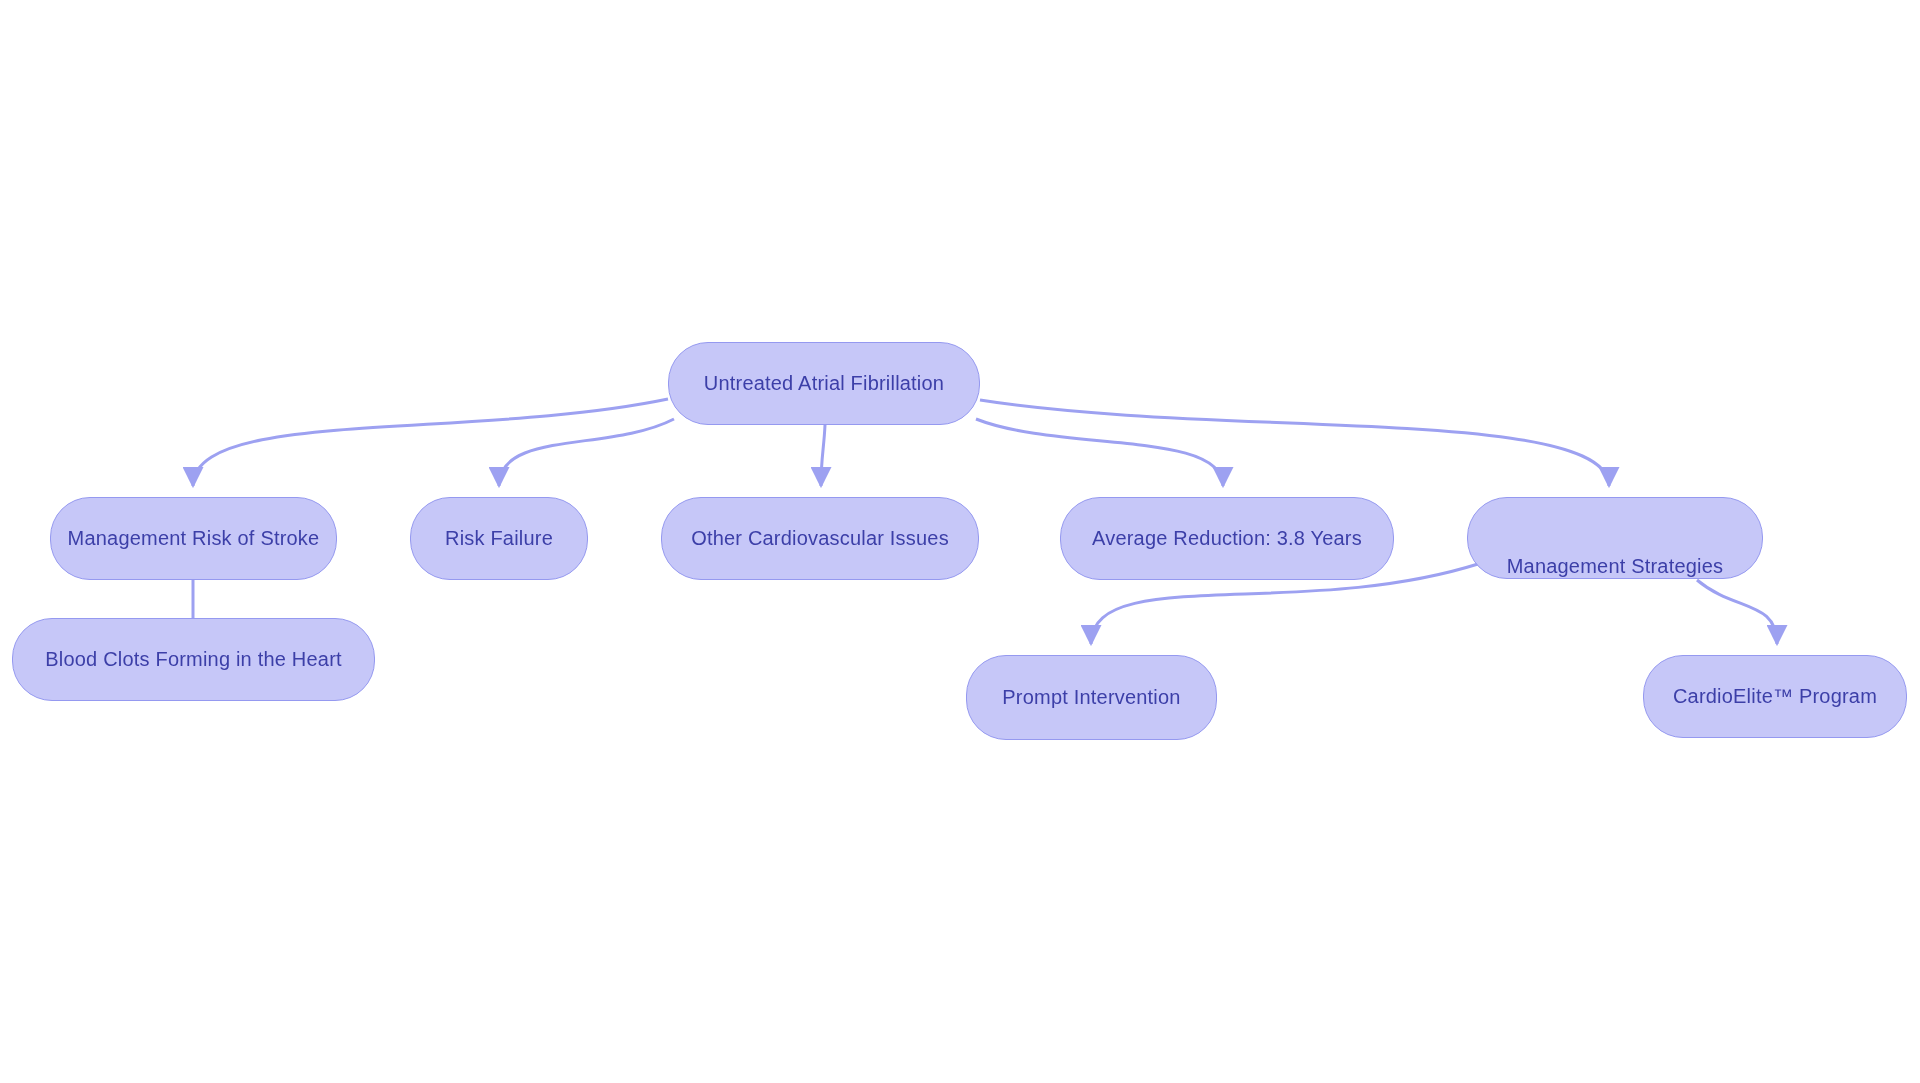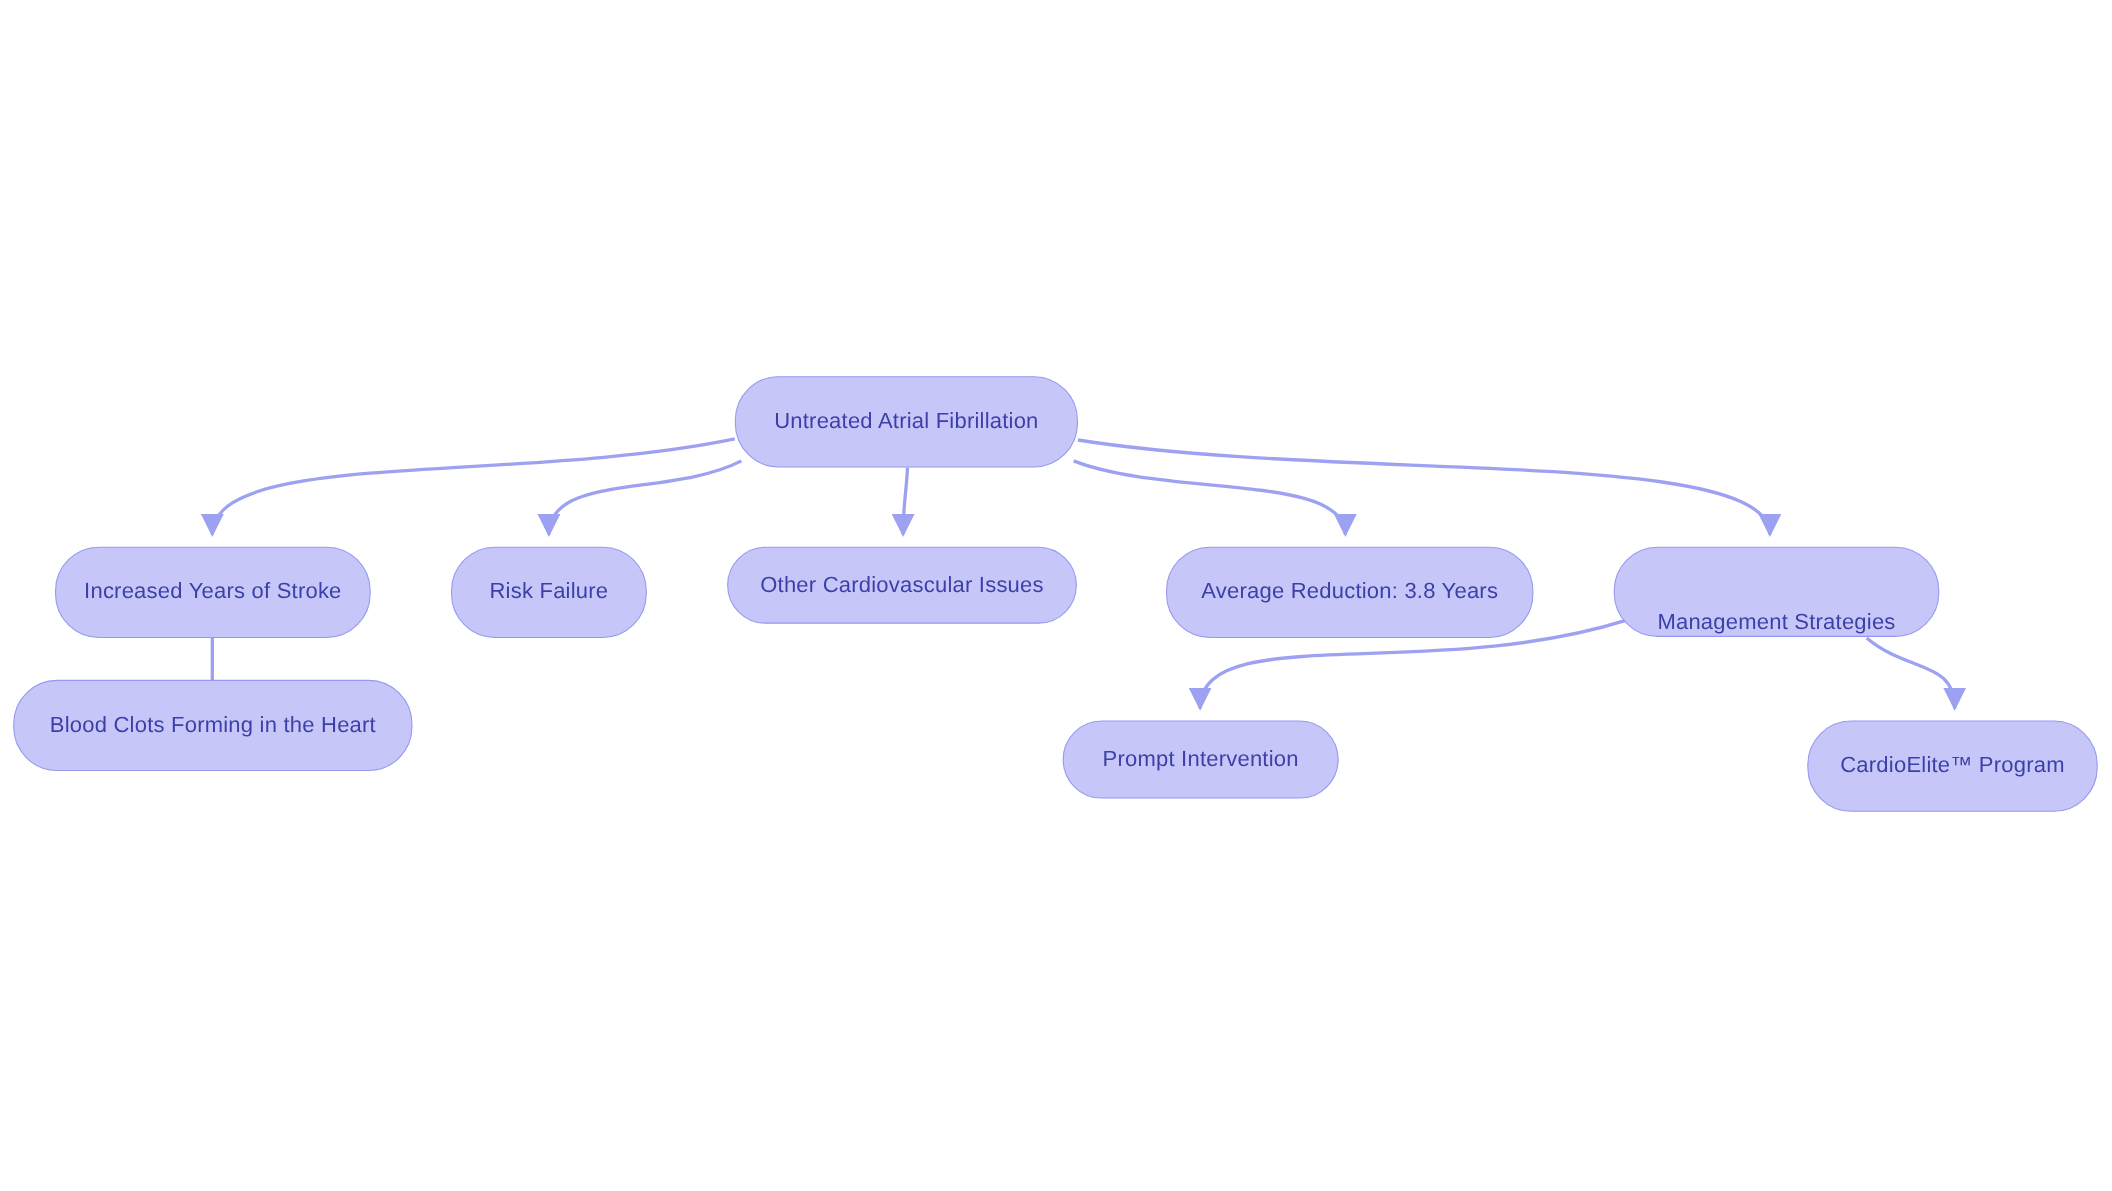--- a/index.html
+++ b/index.html
@@ -45,25 +45,25 @@
     font-size: 20px;
     font-weight: 500;
     letter-spacing: 0.2px;
     text-align: center;
     white-space: nowrap;
   }
   
   .n-root            { left:  668px; top: 342px; width: 312px; height: 83px; }
   .n-stroke-risk     { left:   50px; top: 497px; width: 287px; height: 83px; }
   .n-heart-failure   { left:  410px; top: 497px; width: 178px; height: 83px; }
-  .n-other-cardio    { left:  661px; top: 497px; width: 318px; height: 70px; }
+  .n-other-cardio    { left:  661px; top: 497px; width: 318px; height: 83px; }
   .n-avg-reduction   { left: 1060px; top: 497px; width: 334px; height: 83px; }
   .n-management      { left: 1467px; top: 497px; width: 296px; height: 82px; align-items: flex-end; }
   .n-blood-clots     { left:   12px; top: 618px; width: 363px; height: 83px; }
-  .n-prompt          { left:  966px; top: 655px; width: 251px; height: 71px; }
+  .n-prompt          { left:  966px; top: 655px; width: 251px; height: 85px; }
   .n-cardioelite     { left: 1643px; top: 655px; width: 264px; height: 83px; }
 </style>
 </head>
 <body>
 
 <div class="canvas">
 
   <svg class="edges-layer" width="1920" height="1083" viewBox="0 0 1920 1083" xmlns="http://www.w3.org/2000/svg">
     <defs>
       <marker id="arrow" viewBox="0 0 10 10" refX="9" refY="5" markerWidth="7" markerHeight="7" orient="auto-start-reverse">
@@ -78,21 +78,21 @@
     <path class="edge" d="M 193 580 C 193 602, 193 616, 193 644" marker-end="url(#arrow)"></path>
     <path class="edge" d="M 1478 564 C 1300 620, 1091 564, 1091 644" marker-end="url(#arrow)"></path>
     <path class="edge" d="M 1697 580 C 1735 612, 1777 600, 1777 644" marker-end="url(#arrow)"></path>
   </svg>
 
   <div class="node n-root">
     <span>Untreated Atrial Fibrillation</span>
   </div>
 
   <div class="node n-stroke-risk">
-    <span>Increased Years of Stroke</span>
+    <span>Management Risk of Stroke</span>
   </div>
 
   <div class="node n-heart-failure">
     <span>Risk Failure</span>
   </div>
 
   <div class="node n-other-cardio">
     <span>Other Cardiovascular Issues</span>
   </div>
 

